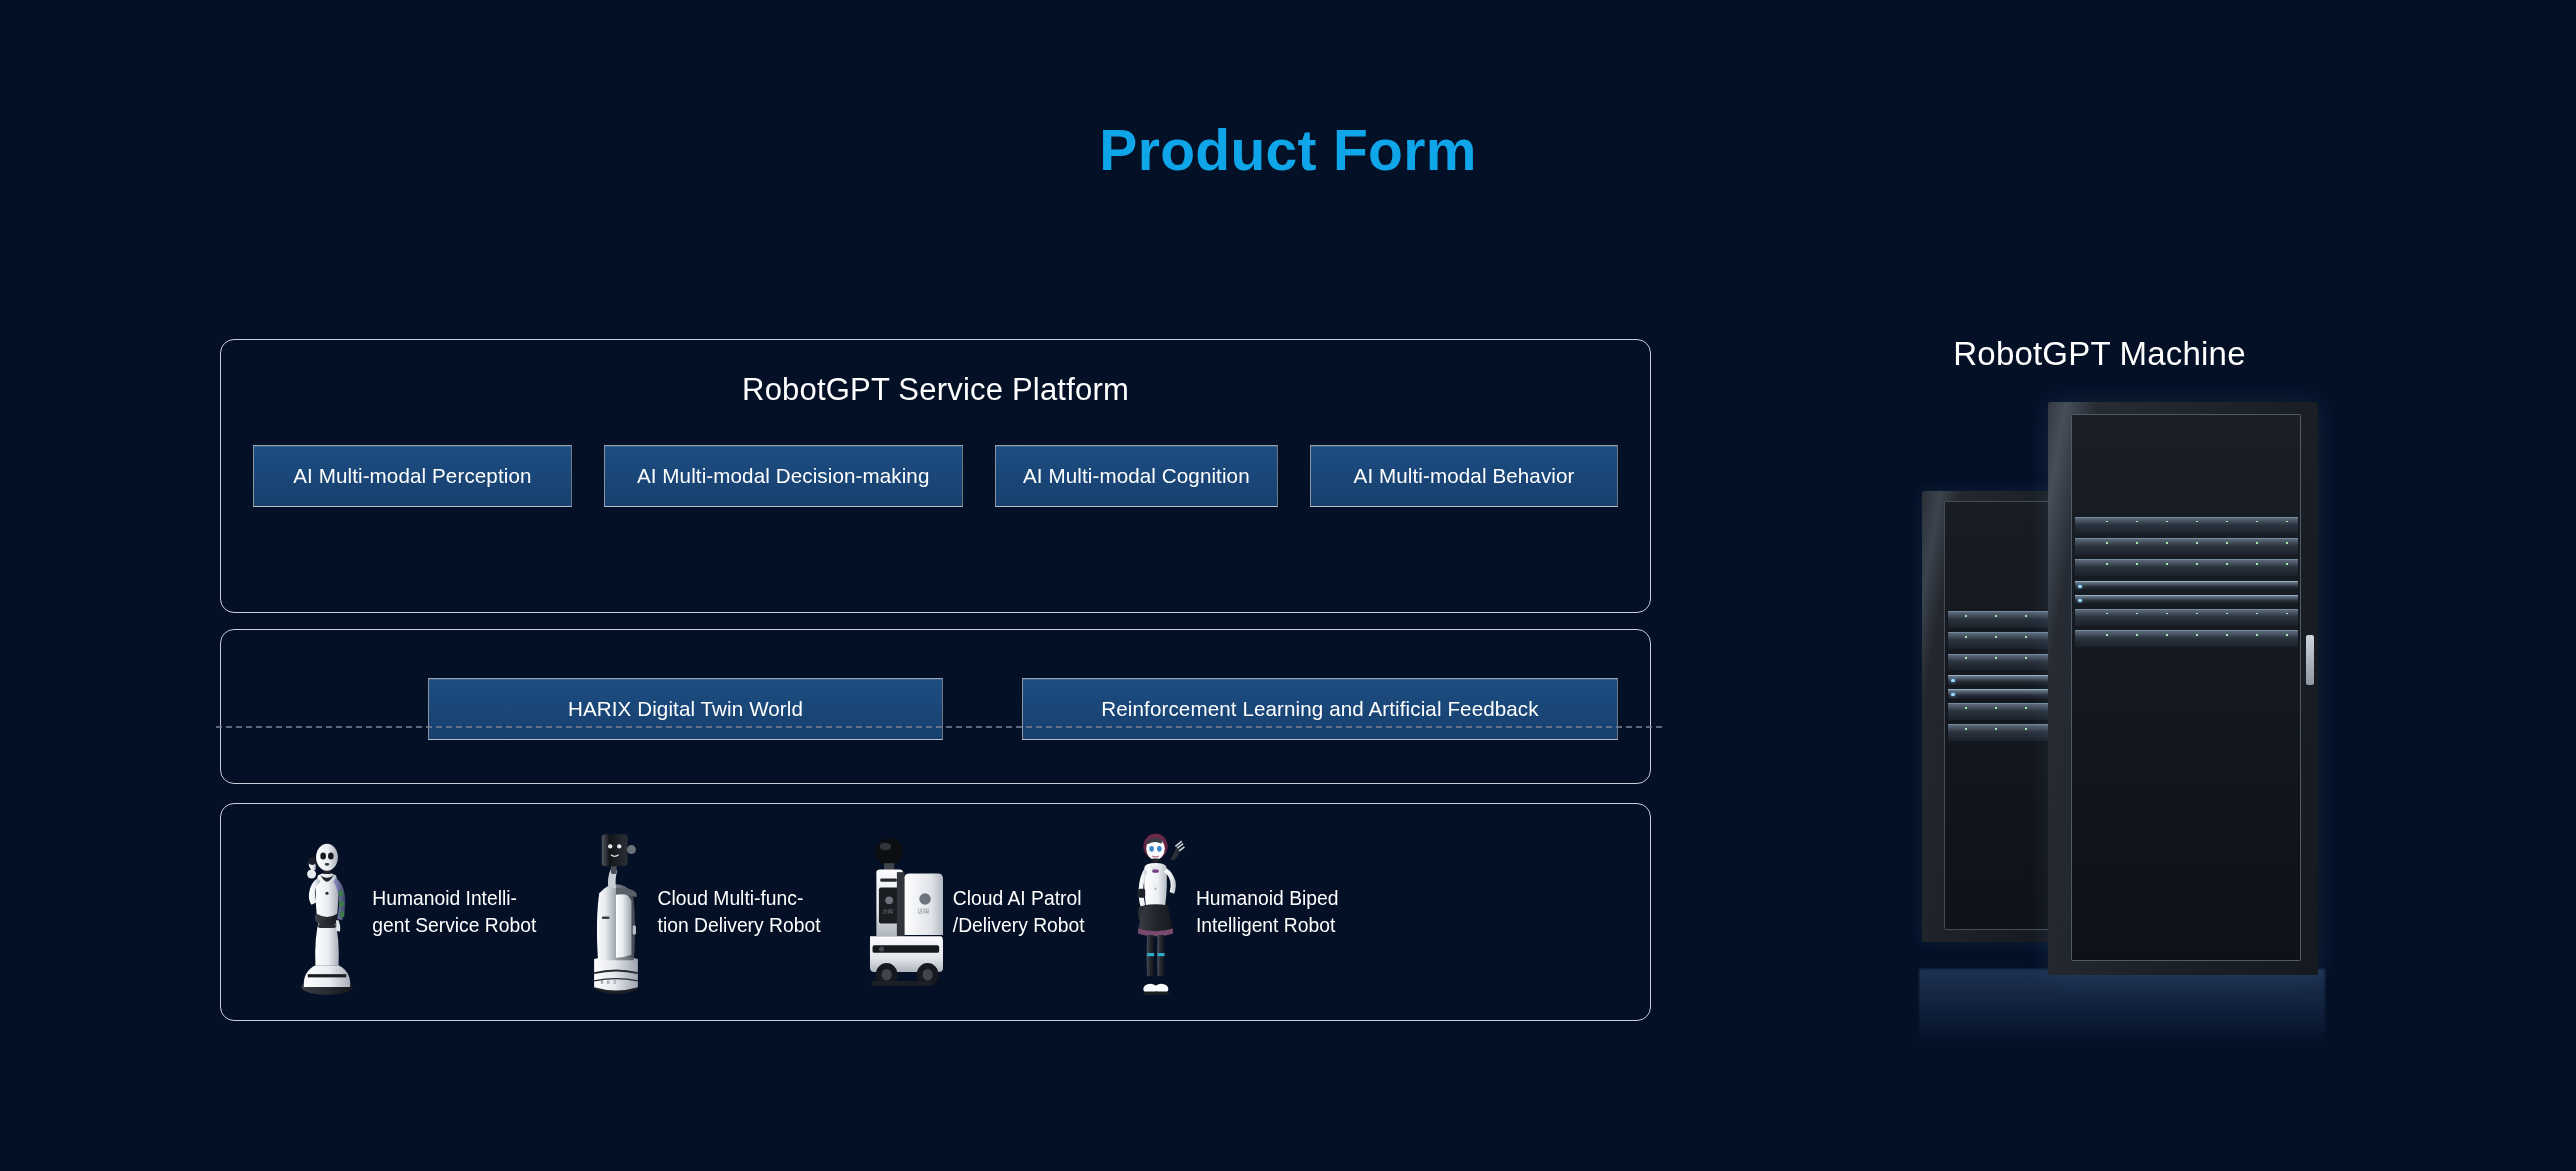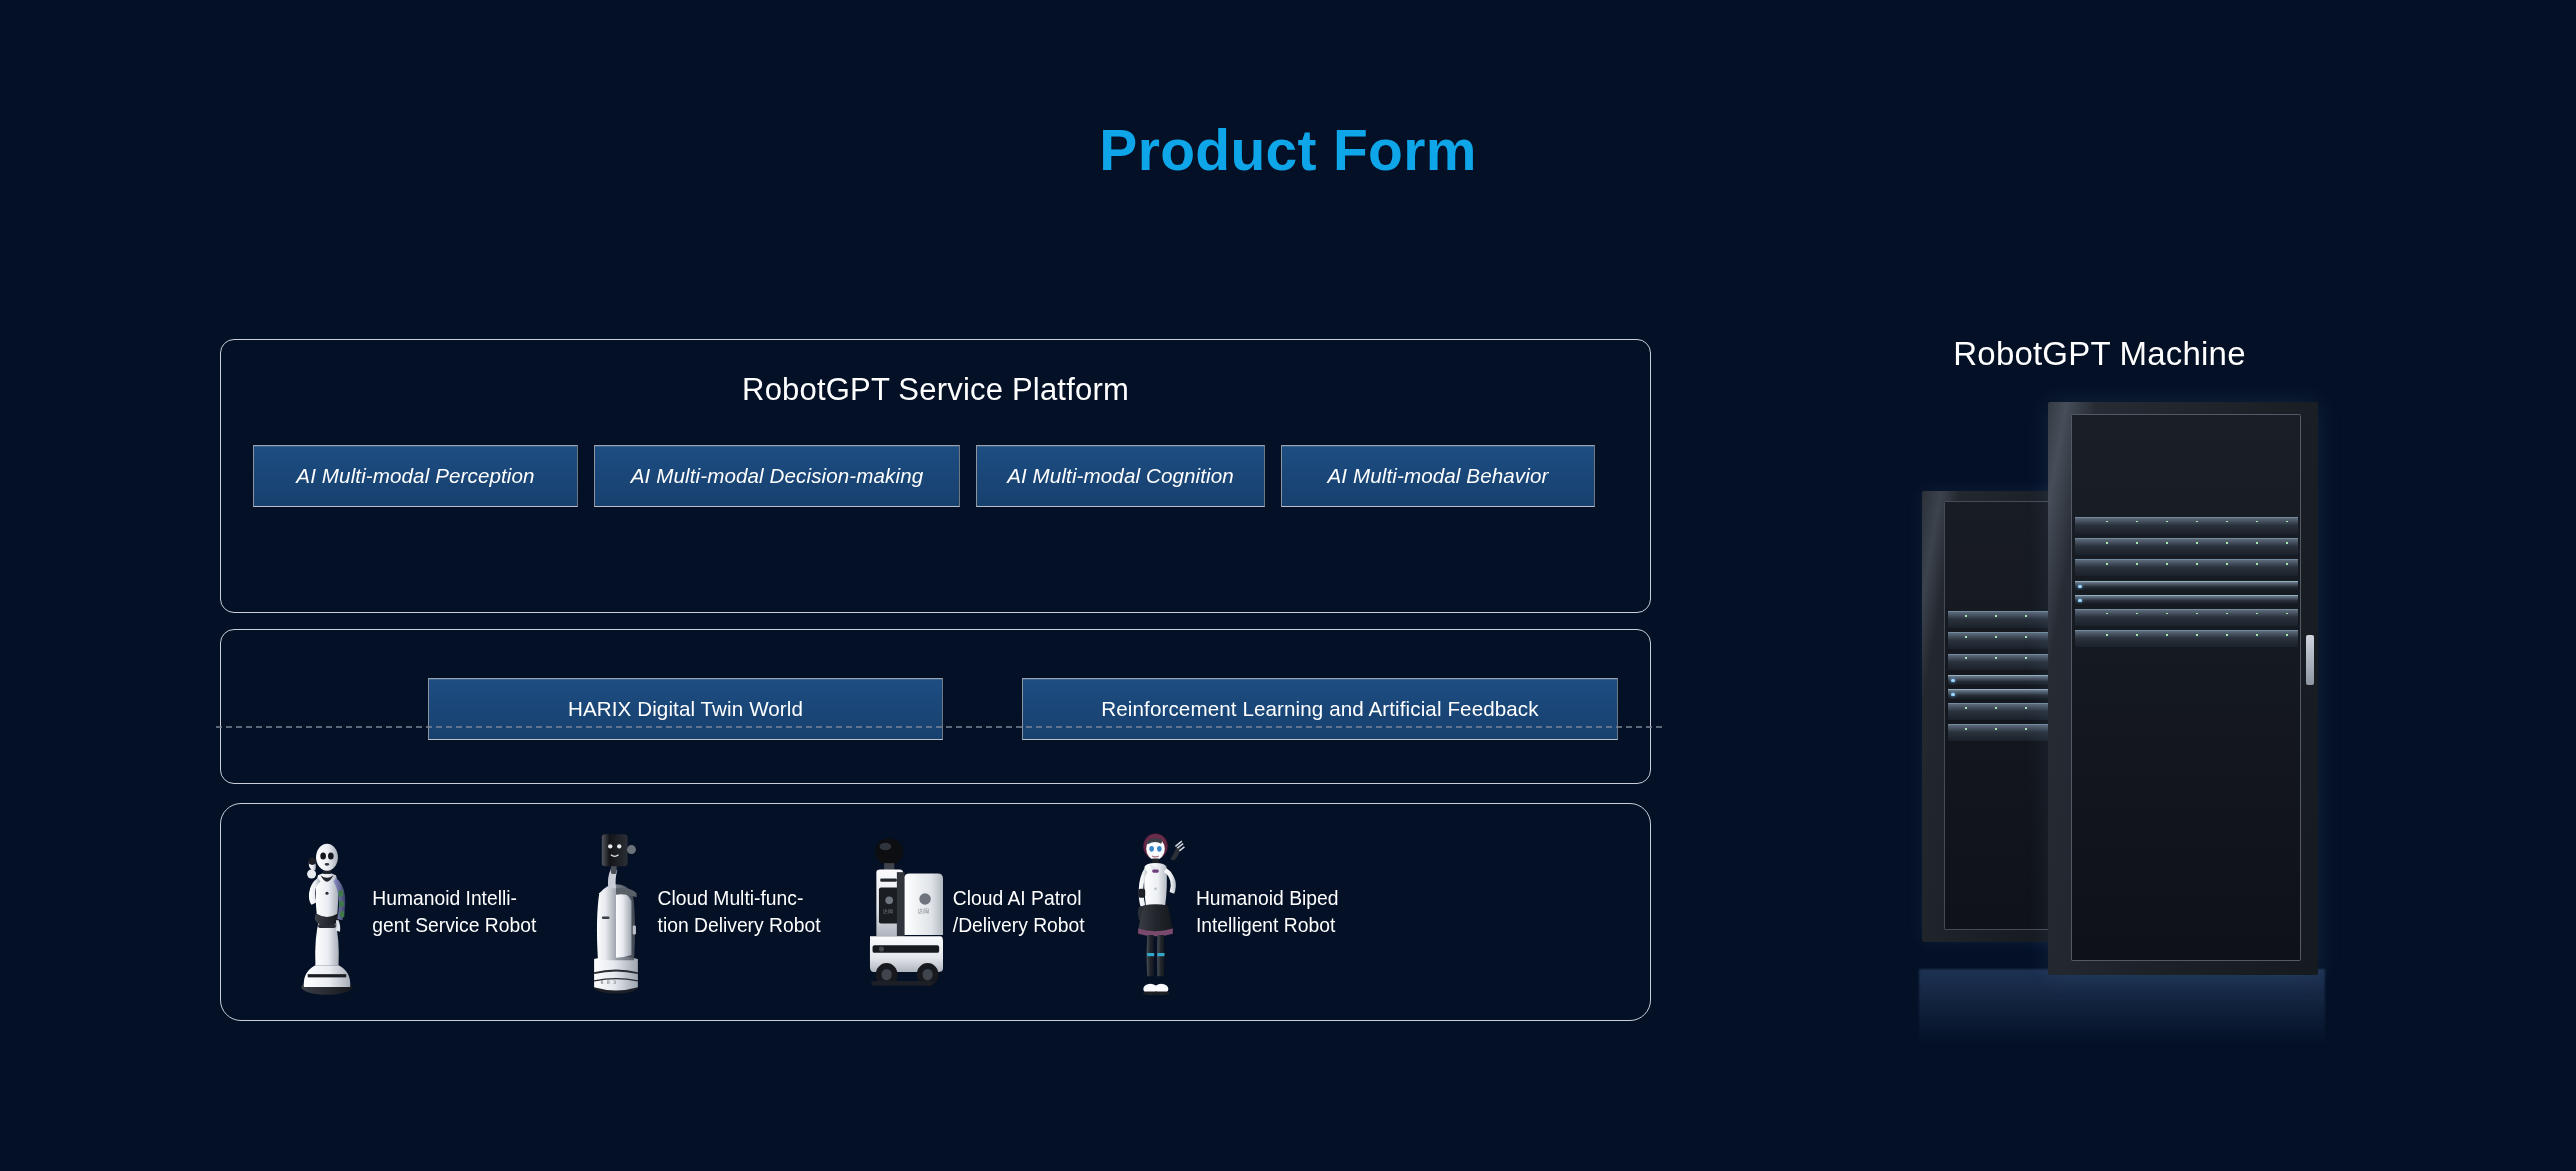--- a/index.html
+++ b/index.html
@@ -36,21 +36,21 @@
 
   .panel {
     border: 1.3px solid #c9ced8;
     border-radius: 14px;
     position: relative;
     background: transparent;
   }
 
   .panel-1 { height: 274px; }
   .panel-2 { height: 155px; margin-top: 16px; }
-  .panel-3 { height: 218px; margin-top: 19.3px; border-radius: 21px; }
+  .panel-3 { height: 218px; margin-top: 19.3px; }
 
   .panel-heading {
     text-align: center;
     color: #ffffff;
     font-size: 31px;
     font-weight: 400;
     padding-top: 32px;
     letter-spacing: 0.2px;
   }
 
@@ -58,22 +58,21 @@
   .chip-row {
     display: flex;
     align-items: center;
     padding: 0 32px;
     justify-content: flex-end;
   }
 
   .chip-row-top {
     margin-top: 37px;
     justify-content: flex-start;
-    gap: 16px;
-    font-style: italic;
+    gap: 32px;
   }
 
   .chip-row-mid {
     margin-top: 48px;
     padding-left: 120px;
     gap: 79px;
   }
 
   .chip {
     background: linear-gradient(180deg, #1d4d82 0%, #17406e 100%);

